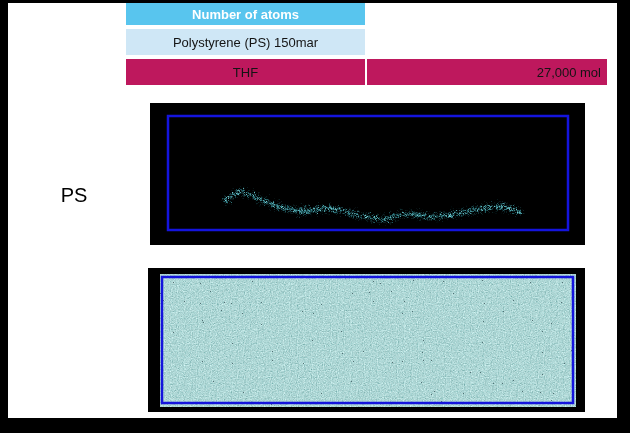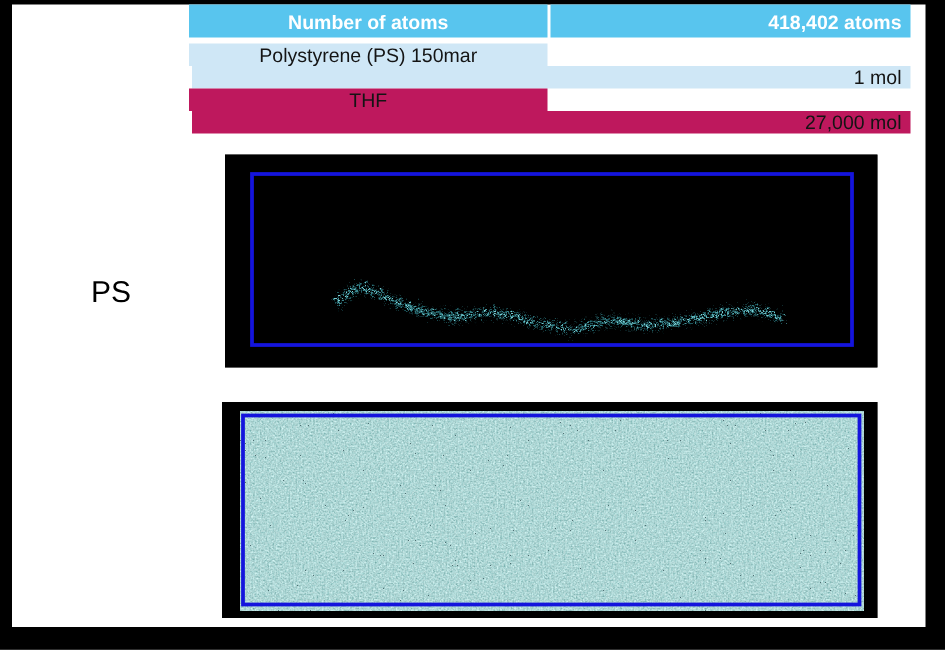--- a/index.html
+++ b/index.html
@@ -8,21 +8,21 @@
   .white-area{position:absolute;left:8px;top:3px;width:609px;height:415px;background:#ffffff;}
 
   
   .data-table{position:absolute;left:126px;top:3px;width:481px;}
   .t-row{display:flex;}
   .t-row .c1{width:239px;display:flex;align-items:center;justify-content:center;box-sizing:border-box;}
   .t-row .c2{flex:1;margin-left:2px;display:flex;align-items:center;justify-content:flex-end;
              padding-right:6px;box-sizing:border-box;}
   .t-head{height:22px;font-weight:bold;color:#ffffff;font-size:13px;}
   .t-head .c1,.t-head .c2{background:#58c5ee;}
-  .t-data{height:26px;margin-top:4px;font-size:13px;color:#141414;flex-direction:column;}
+  .t-data{height:26px;margin-top:4px;font-size:13px;color:#141414;}
   .t-data.r1 .c1,.t-data.r1 .c2{background:#cfe7f6;}
   .t-data.r2 .c1,.t-data.r2 .c2{background:#be185d;}
 
   
   .row-label{position:absolute;color:#000;font-size:20px;line-height:20px;}
   #ps-label{left:8px;top:185px;width:132px;text-align:center;}
   #sim-label{left:8px;top:331px;width:150px;white-space:nowrap;}
 
   
   .panel{position:absolute;display:block;background:#000;}
@@ -31,25 +31,23 @@
 </style>
 </head>
 <body>
 
 <div id="canvas">
   <div class="white-area"></div>
 
   <div class="data-table">
     <div class="t-row t-head">
       <div class="c1">Number of atoms</div>
-      <div class="c2">418,402 atoms</div>
     </div>
     <div class="t-row t-data r1">
       <div class="c1">Polystyrene (PS) 150mar</div>
-      <div class="c2">1 mol</div>
     </div>
     <div class="t-row t-data r2">
       <div class="c1">THF</div>
       <div class="c2">27,000 mol</div>
     </div>
   </div>
 
   <div class="row-label" id="ps-label">PS</div>
 
   <svg class="panel" id="ps-panel" width="435" height="142" viewBox="0 0 435 142">

